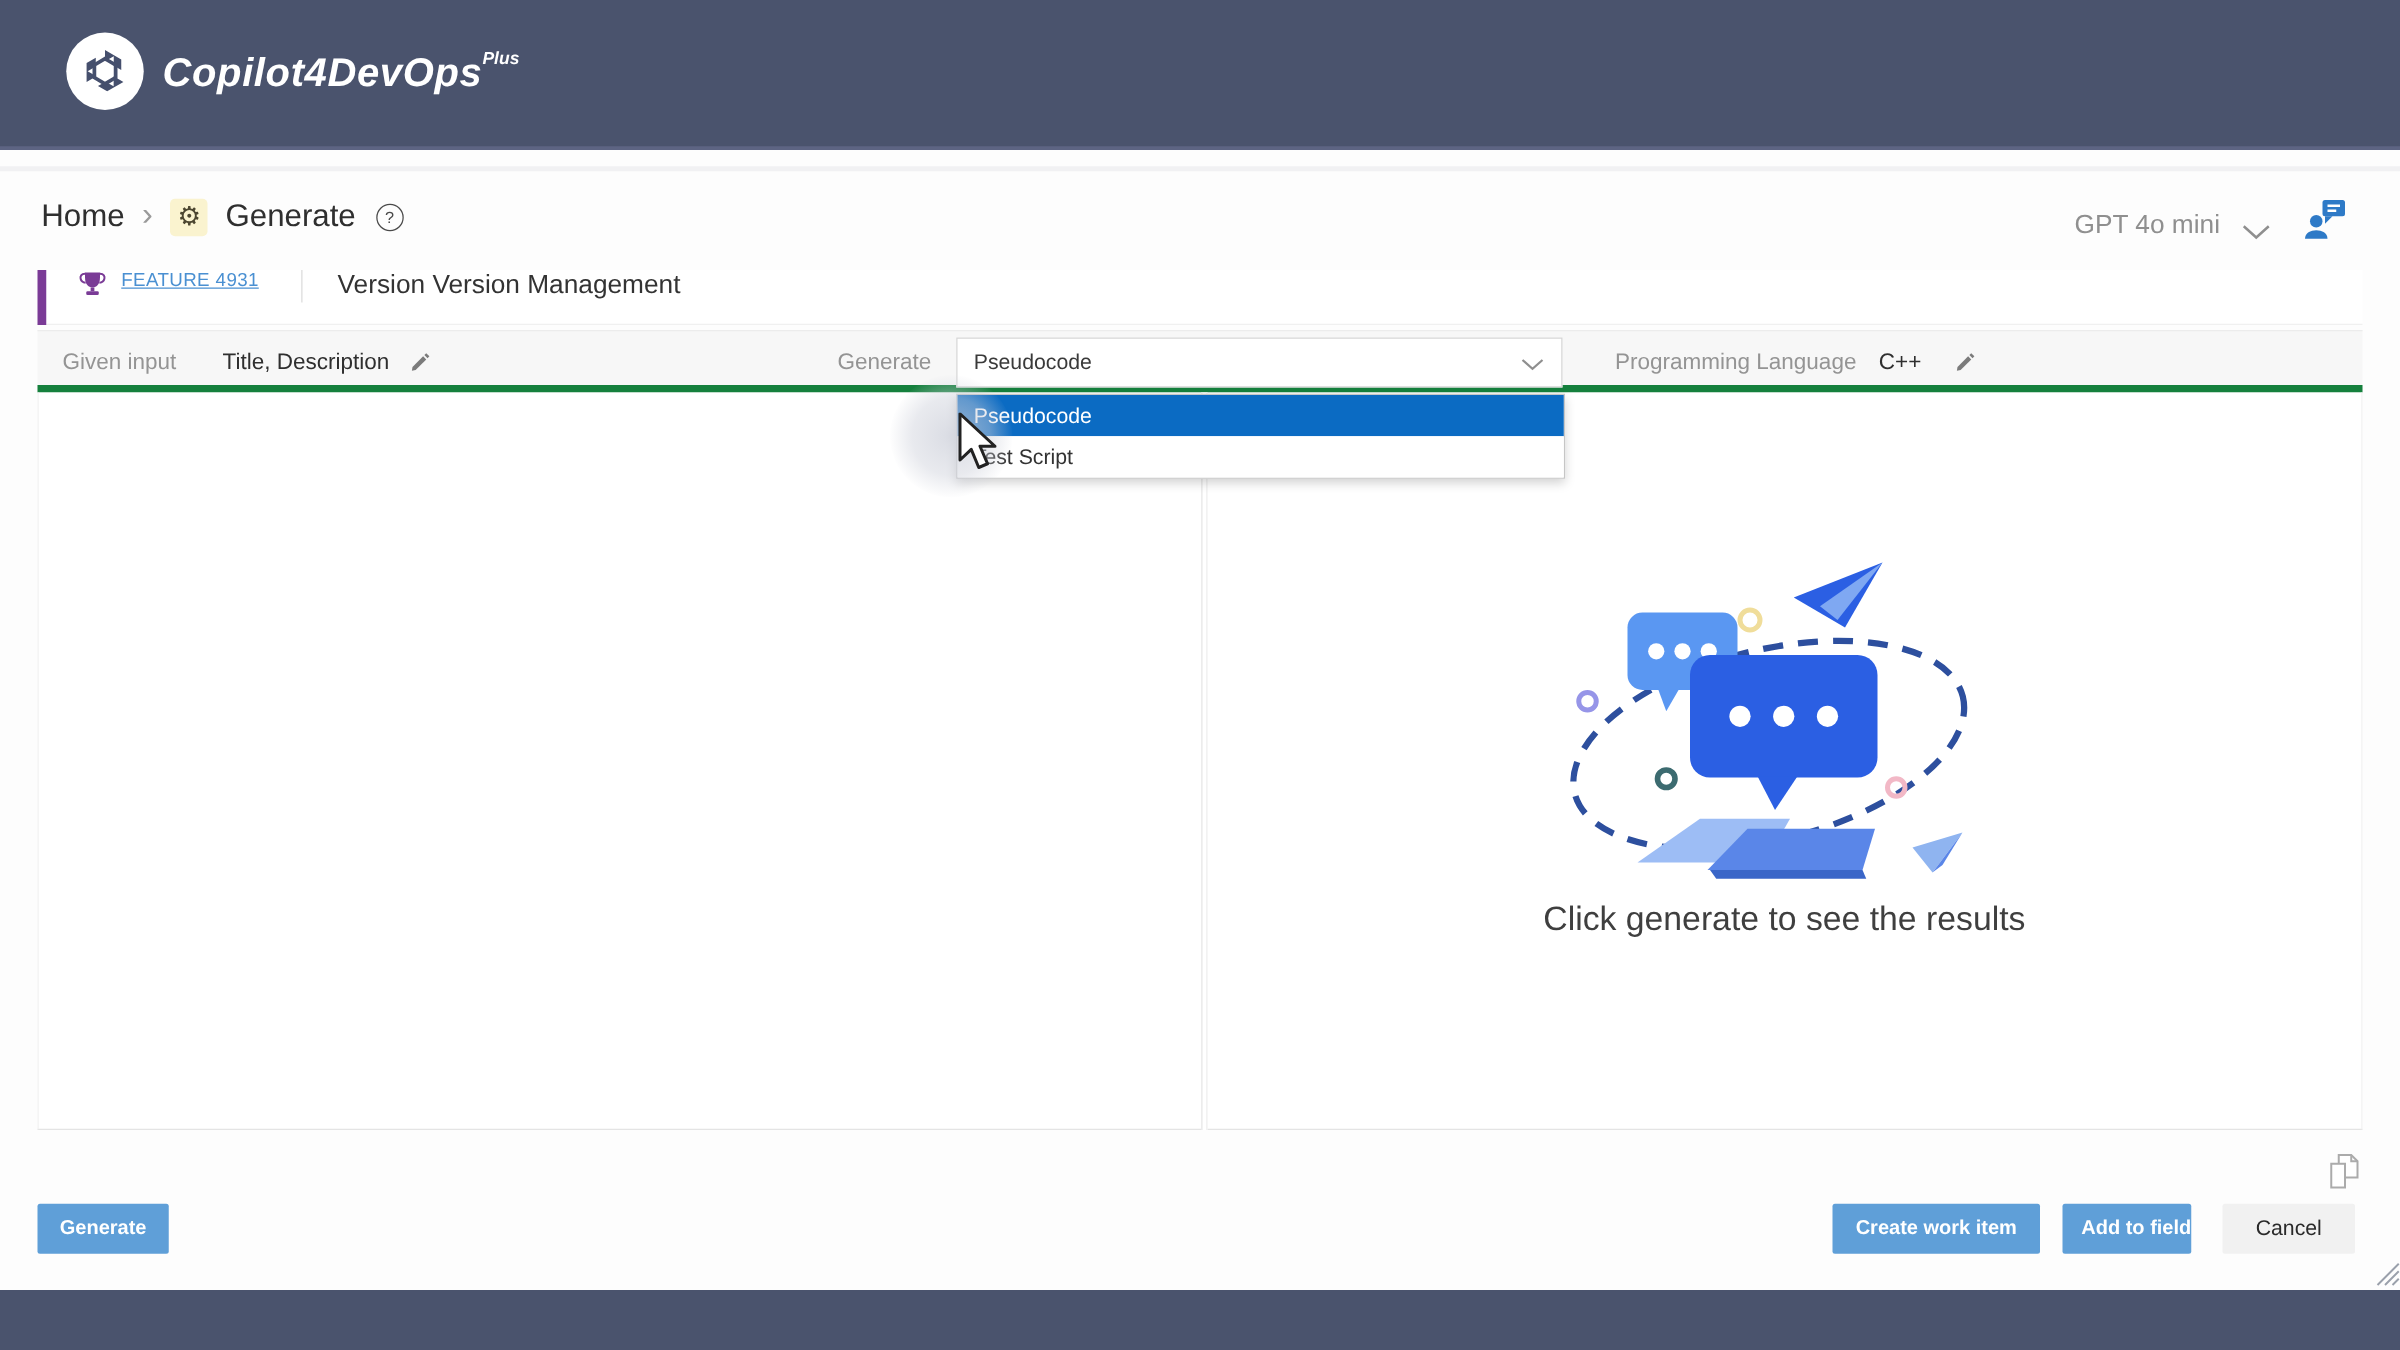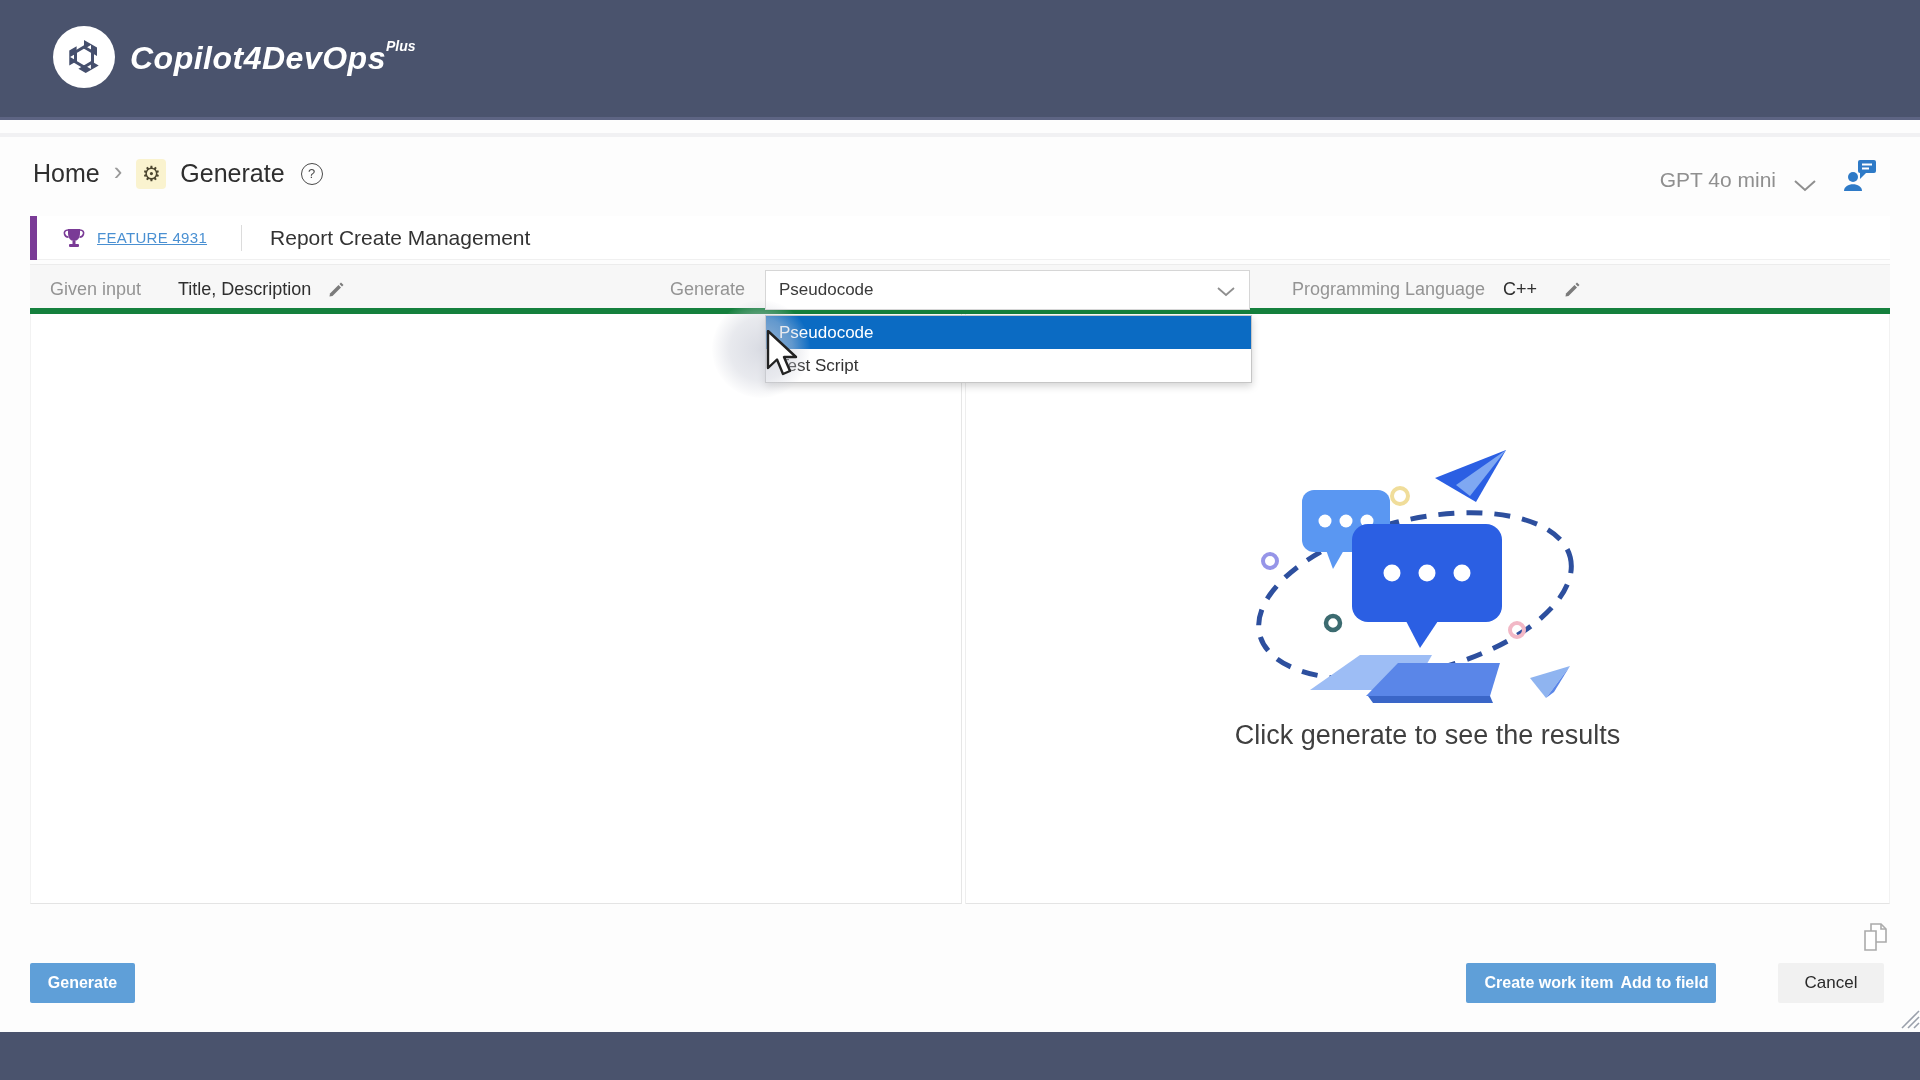--- a/index.html
+++ b/index.html
@@ -28,21 +28,21 @@
   .gen-icon-wrap{width:30px;height:30px;border-radius:4px;background:#faf3cf;display:flex;align-items:center;justify-content:center;font-size:21px;color:#4c4630;}
   .crumb-page{font-size:25px;color:#2f2f2f;}
   .help-circle{width:22px;height:22px;border-radius:50%;border:1.5px solid #4a4a4a;color:#4a4a4a;font-size:13px;display:flex;align-items:center;justify-content:center;margin-left:2px;cursor:pointer;}
 
   .model-area{position:absolute;right:42px;top:160px;display:flex;align-items:flex-end;gap:18px;}
   .model-label{font-size:21px;color:#8f8f8f;cursor:pointer;}
   .model-chevron{margin-top:4px;cursor:pointer;}
   .feedback-btn{margin-left:10px;cursor:pointer;}
 
   
-  .wi-strip{position:absolute;left:30px;top:216px;width:1860px;height:44px;display:flex;align-items:center;background:#fff;border-bottom:1px solid #f0f0f0;}
+  .wi-strip{position:absolute;left:30px;top:216px;width:1860px;height:44px;display:flex;background:#fff;border-bottom:1px solid #f0f0f0;}
   .wi-bar{width:7px;height:44px;background:var(--work-item-purple);}
   .wi-trophy{margin-left:26px;margin-right:12px;display:flex;}
   .wi-link{font-size:15px;color:var(--link-blue);text-decoration:underline;letter-spacing:.3px;cursor:pointer;}
   .wi-divider{width:1px;height:26px;background:#dcdcdc;margin:0 28px 0 34px;}
   .wi-title{font-size:21px;color:#333;}
 
   
   .toolbar{position:absolute;left:30px;top:264px;width:1860px;height:50px;background:#f7f7f7;border-top:1px solid #ececec;border-bottom:6px solid #15803d;}
   .tb-label{position:absolute;top:14px;font-size:18px;color:#949494;}
   .tb-value{position:absolute;top:14px;font-size:18px;color:#2f2f2f;}
@@ -67,21 +67,21 @@
   .panels{position:absolute;left:30px;top:314px;width:1860px;height:590px;background:#fff;border-bottom:1px solid #e4e4e4;border-left:1px solid #f2f2f2;border-right:1px solid #f2f2f2;}
   .panel-divider{position:absolute;left:930px;top:0;width:5px;height:590px;background:#fff;border-left:1px solid #e6e6e6;border-right:1px solid #eee;}
   .illustration{position:absolute;left:1225px;top:438px;width:390px;height:290px;}
   .empty-text{position:absolute;left:965px;top:720px;width:925px;text-align:center;font-size:27px;color:#3f3f3f;}
 
   
   .copy-btn{position:absolute;left:1862px;top:922px;cursor:pointer;}
   .btn{position:absolute;top:963px;height:40px;border:none;border-radius:2px;font-family:inherit;font-size:16px;font-weight:bold;color:#fff;background:var(--accent-button);cursor:pointer;}
   .btn-generate{left:30px;width:105px;}
   .btn-create{left:1466px;width:166px;}
-  .btn-add{left:1613px;width:103px;}
+  .btn-add{left:1650px;width:103px;text-align:right;}
   .btn-cancel{left:1778px;width:106px;background:#f1f1f1;color:#2a2a2a;font-weight:normal;font-size:17px;}
   .resize-grip{position:absolute;left:1896px;top:1005px;cursor:nwse-resize;}
   .app-footer{position:absolute;left:0;top:1032px;width:1920px;height:48px;background:var(--header-bg);}
 
   
   .click-halo{position:absolute;left:712px;top:300px;width:98px;height:98px;border-radius:50%;
     background:radial-gradient(circle,rgba(205,208,218,.75) 0%,rgba(205,208,218,.45) 45%,rgba(205,208,218,0) 72%);
     z-index:30;pointer-events:none;}
   .cursor{position:absolute;left:766px;top:330px;z-index:31;pointer-events:none;}
 </style>
@@ -132,21 +132,21 @@
     <div class="wi-bar"></div>
     <svg class="wi-trophy" width="22" height="22" viewBox="0 0 22 22">
       <path d="M5,2 h12 v4 c0,5 -2.5,8 -6,8 c-3.5,0 -6,-3 -6,-8 Z" fill="#7a3b96"></path>
       <path d="M5,3 c-3,0 -4,2 -3.5,4 c.4,1.8 2,3 4,3.2" fill="none" stroke="#7a3b96" stroke-width="1.6"></path>
       <path d="M17,3 c3,0 4,2 3.5,4 c-.4,1.8 -2,3 -4,3.2" fill="none" stroke="#7a3b96" stroke-width="1.6"></path>
       <rect x="9.5" y="14" width="3" height="3" fill="#7a3b96"></rect>
       <rect x="6" y="17" width="10" height="3" rx="1" fill="#7a3b96"></rect>
     </svg>
     <span class="wi-link">FEATURE 4931</span>
     <div class="wi-divider"></div>
-    <span class="wi-title">Report Create Management</span>
+    <span class="wi-title">Version Version Management</span>
   </div>
 
   <div class="toolbar">
     <span class="tb-label tb-given-label">Given input</span>
     <span class="tb-value tb-given-value">Title,  Description</span>
     <svg class="tb-pencil-1" width="18" height="18" viewBox="0 0 18 18">
       <path d="M3,12.5 L11.5,4 L14,6.5 L5.5,15 L2.5,15.5 Z" fill="#7b7b7b"></path>
       <path d="M12.5,3 L14,1.5 L16.5,4 L15,5.5 Z" fill="#7b7b7b"></path>
     </svg>
     <span class="tb-label tb-generate-label">Generate</span>

